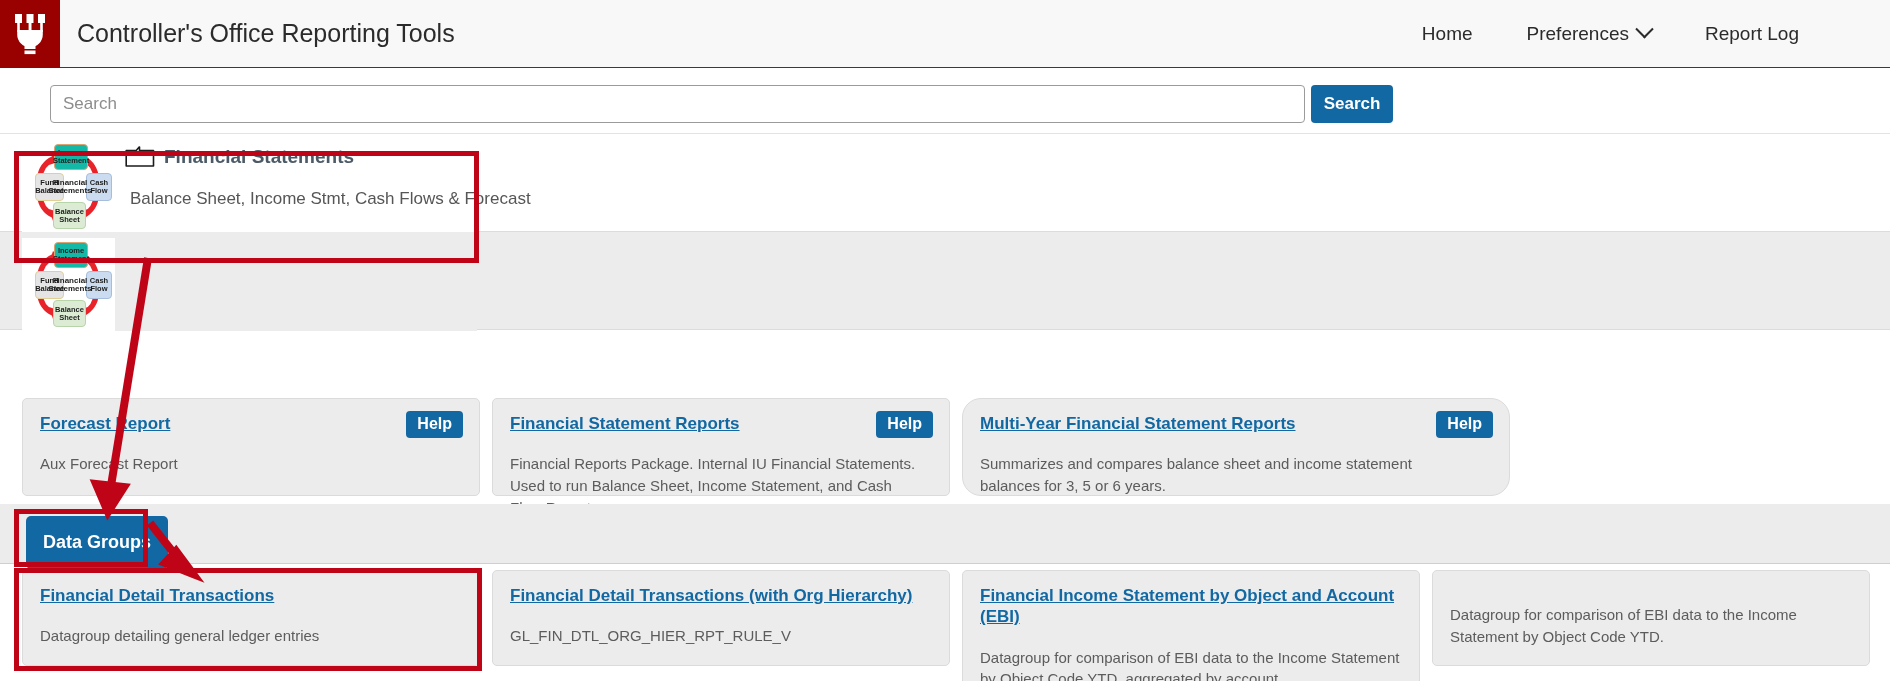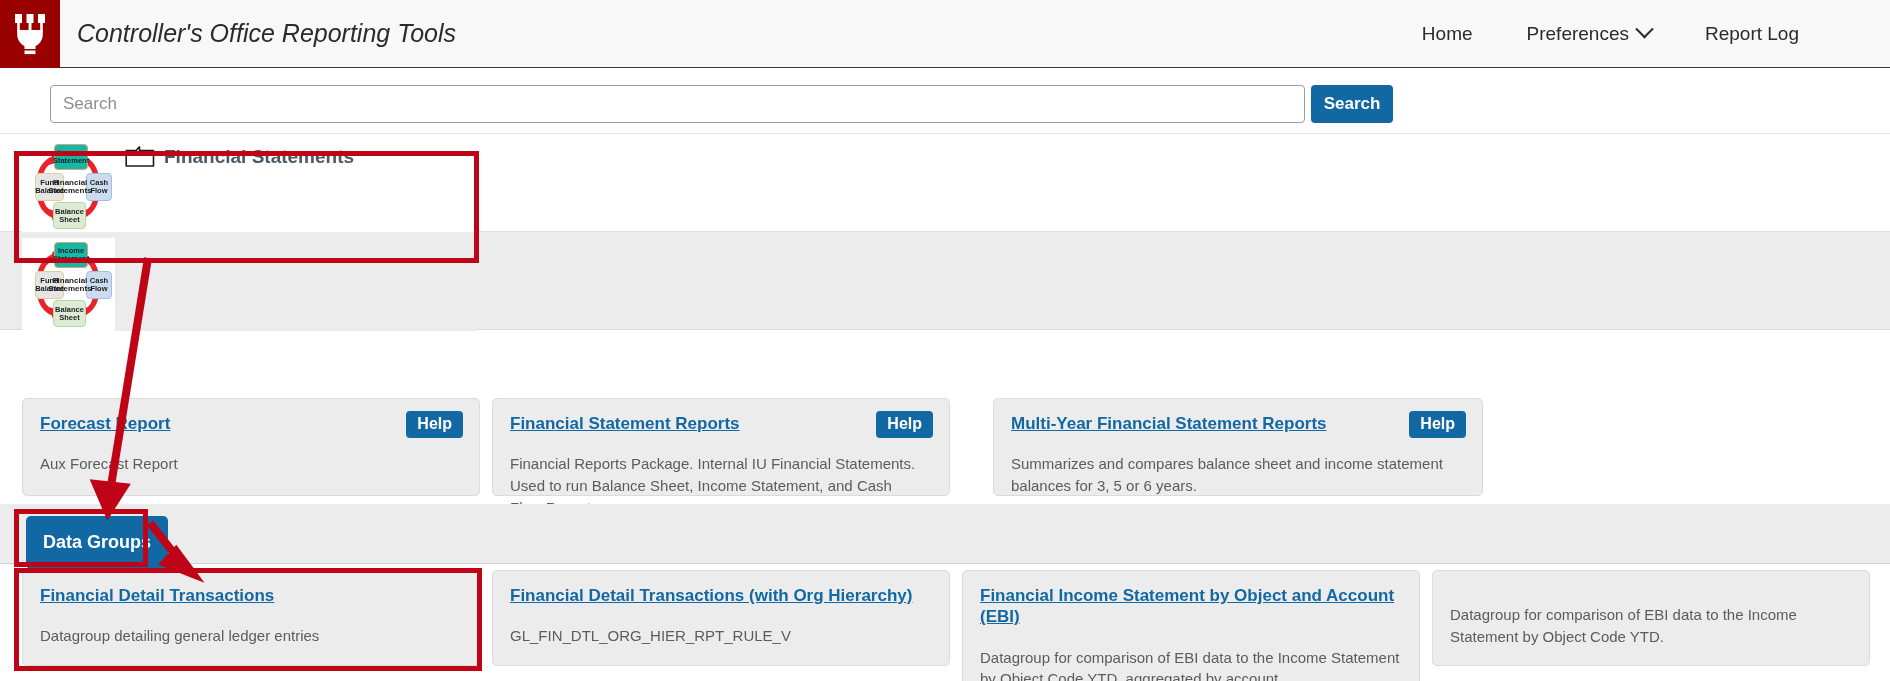--- a/index.html
+++ b/index.html
@@ -34,21 +34,20 @@
   }
   .iu-logo svg { display: block; }
   .app-title {
     font-size: 25px;
     color: #2b2b2b;
     font-weight: 400;
     margin-left: 17px;
     align-self: center;
     letter-spacing: 0px;
     white-space: nowrap;
-    font-style: italic;
   }
   .nav {
     margin-left: auto;
     display: flex; align-items: center;
     padding-right: 64px;
     gap: 0px;
   }
   .nav-item {
     font-size: 19px;
     color: #2b2b2b;
@@ -291,20 +290,21 @@
           <span>Financial Statements</span>
         </div>
       </div>
       <div class="folder-main">
         <div class="folder-title-line">
           <svg class="folder-glyph" viewBox="0 0 30 23">
             <path d="M1.2 5.5 h10 l3 -3.5 h0.3 v3.5 h14 v15.5 h-27.3 z" fill="#ffffff" stroke="#1b1b1b" stroke-width="1.6" stroke-linejoin="round"></path>
           </svg>
           <span class="folder-title">Financial Statements</span>
         </div>
+        <div class="folder-desc">Balance Sheet, Income Stmt, Cash Flows &amp; Forecast</div>
       </div>
     </div>
   </div>
 
   <div class="folder-row gray" style="top:232px; height:98px;">
     <div class="folder-card" style="top:4px;">
       <div class="cycle-icon">
         <svg width="93" height="93" viewBox="0 0 93 93" style="position:absolute;left:0;top:0;">
           <g fill="none" stroke="#e8232a" stroke-width="5.5" stroke-linecap="round">
             <path d="M18 38 A22 22 0 0 1 31 19"></path>
@@ -342,21 +342,21 @@
     <div class="card" style="left:22px;  top:0; width:458px; height:98px;">
       <span class="card-title">Forecast Report</span>
       <div class="card-desc">Aux Forecast Report</div>
       <button class="help-btn">Help</button>
     </div>
     <div class="card" style="left:492px; top:0; width:458px; height:98px;">
       <span class="card-title">Financial Statement Reports</span>
       <div class="card-desc" style="width:412px;">Financial Reports Package. Internal IU Financial Statements. Used to run Balance Sheet, Income Statement, and Cash Flow Reports.</div>
       <button class="help-btn">Help</button>
     </div>
-    <div class="card" style="left:993px; top:0; width:490px; height:98px;">
+    <div class="card" style="left:962px; top:0; width:548px; height:98px;border-radius:19px;">
       <span class="card-title">Multi-Year Financial Statement Reports</span>
       <div class="card-desc" style="width:432px;">Summarizes and compares balance sheet and income statement balances for 3, 5 or 6 years.</div>
       <button class="help-btn">Help</button>
     </div>
   </div>
 
   <div class="dg-band"></div>
   <button class="dg-btn">Data Groups</button>
 
   <div class="card-row" style="top:570px;">

